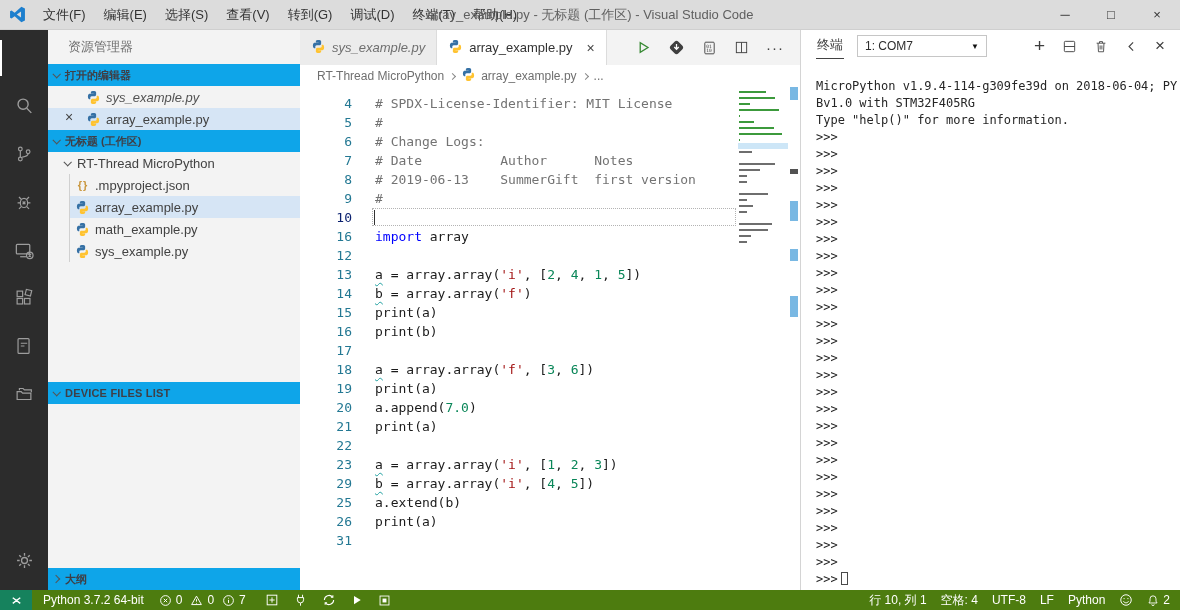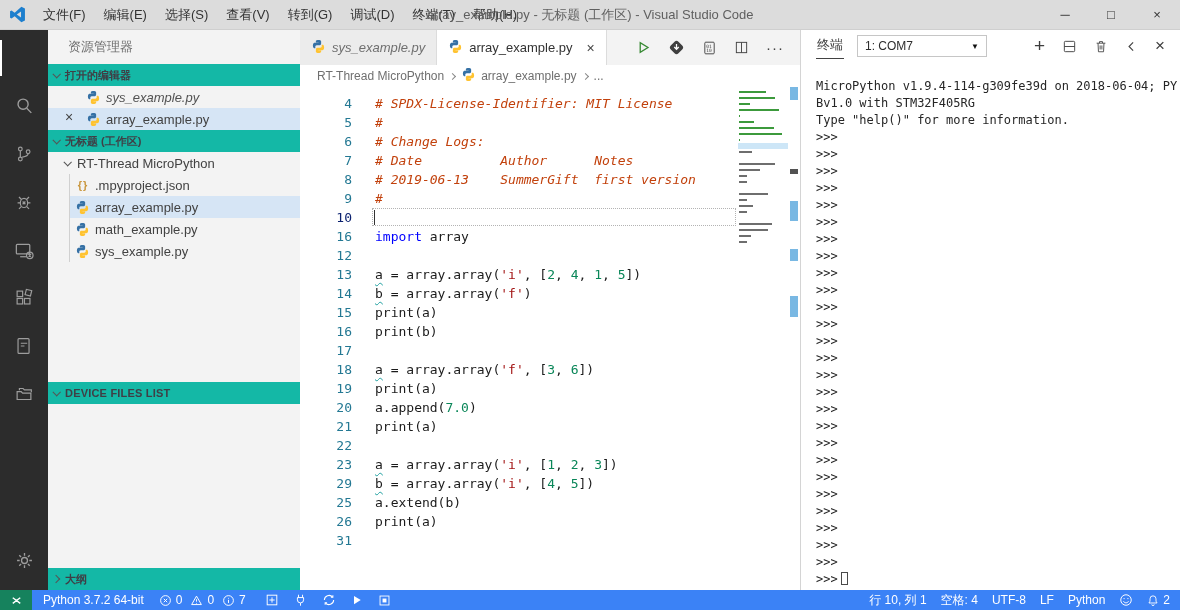--- a/index.html
+++ b/index.html
@@ -21,21 +21,21 @@
   .activitybar { position:absolute; left:0; top:0; width:48px; height:100%; background:#2c2c2c; }
   .act-item { width:48px; height:48px; display:flex; align-items:center; justify-content:center; color:#9d9d9d; position:relative; }
   .act-top .act-item:first-child { margin-top:4px; }
   .act-item.active { color:#fff; }
   .act-item.active::before { content:""; position:absolute; left:0; top:6px; bottom:6px; width:2px; background:#fff; }
   .act-bottom { position:absolute; bottom:6px; left:0; width:48px; }
 
   
   .sidebar { position:absolute; left:48px; top:0; width:252px; height:100%; background:#f3f3f3; overflow:hidden; font-size:13px; }
   .sb-title { height:34px; line-height:34px; padding-left:20px; color:#6f6f6f; }
-  .sb-header { height:22px; background:#14b8a6; display:flex; align-items:center; font-size:11px; font-weight:bold; color:#3f3f46; padding-left:5px; gap:6px; }
+  .sb-header { height:22px; background:#0ea5e9; display:flex; align-items:center; font-size:11px; font-weight:bold; color:#3f3f46; padding-left:5px; gap:6px; }
   .chev { display:inline-block; width:6px; height:6px; border-right:1.2px solid #555; border-bottom:1.2px solid #555; flex:none; }
   .chev.down { transform:rotate(45deg) translate(0,-1px); }
   .chev.right { transform:rotate(-45deg); }
   .sb-row { height:22px; display:flex; align-items:center; color:#424242; position:relative; }
   .sb-row.selected { background:#d6e5f5; }
   .sb-row .ficon { width:16px; margin-right:5px; display:flex; justify-content:center; flex:none; }
   .oe-row { padding-left:37px; }
   .row-close { position:absolute; left:17px; top:1px; font-size:14px; color:#444; }
   .lbl-preview { font-style:italic; color:#525252; }
   .ws-folder { padding-left:16px; gap:7px; }
@@ -55,21 +55,21 @@
   .ed-toolbar > span { display:flex; align-items:center; }
   .breadcrumbs { height:22px; display:flex; align-items:center; font-size:12px; color:#6f6f6f; padding-left:17px; gap:6px; }
   .bc-item { display:flex; align-items:center; gap:5px; }
   .bc-sep { width:5px; height:5px; border-right:1.1px solid #888; border-bottom:1.1px solid #888; transform:rotate(-45deg); }
   .code { position:absolute; top:57px; left:0; right:0; bottom:0; overflow:hidden; padding-top:7px; }
   .code-row { position:relative; height:19px; line-height:19px; font-family:"DejaVu Sans Mono","Liberation Mono",monospace; font-size:13px; white-space:pre; padding-left:75px; color:#1b1b1b; }
   .gutter { position:absolute; left:0; top:0; width:52px; text-align:right; color:#237893; }
   .code-row.current .gutter { color:#0b216f; }
   .curbox { position:absolute; left:72px; right:64px; top:0; height:18px; border:1px dotted #b3b3b3; }
   .caret { position:absolute; left:74px; top:2px; width:1px; height:15px; background:#333; }
-  .tk-c { color:#c2410c;font-style:italic; } .tk-k { color:#0000ff; } .tk-s { color:#a31515; } .tk-n { color:#098658; }
+  .tk-c { color:#737373; } .tk-k { color:#0000ff; } .tk-s { color:#a31515; } .tk-n { color:#098658; }
   .tk-v { text-decoration:underline wavy #1fa0a0; text-decoration-thickness:1px; text-underline-offset:3px; }
   .minimap { position:absolute; top:2px; right:12px; width:50px; }
   .mm-row { height:6px; position:relative; }
   .mm-row.cur { background:#cde6f7; }
   .mm-bar { position:absolute; left:1px; top:2px; height:2px; }
   .oruler { position:absolute; right:0; top:0; bottom:0; width:12px; }
   .om { position:absolute; left:2px; width:8px; }
 
   
   .panel { position:absolute; left:800px; top:0; width:380px; height:100%; background:#fff; border-left:1px solid #d4d4d4; }
@@ -77,21 +77,21 @@
   .panel-tab { font-size:13px; color:#424242; border-bottom:1px solid #424242; padding:3px 1px 4px; }
   .term-select { width:130px; height:22px; border:1px solid #c6c6c6; background:#fff; display:flex; align-items:center; justify-content:space-between; font-size:12px; color:#2d2d2d; padding:0 7px; }
   .term-caret { font-size:8px; color:#111; }
   .term-actions { margin-left:auto; display:flex; align-items:center; gap:17px; padding-right:15px; }
   .term-actions > span { display:flex; align-items:center; }
   .term-body { position:absolute; top:32px; left:0; right:0; bottom:0; padding:16px 0 0 15px; font-family:"DejaVu Sans Mono","Liberation Mono",monospace; font-size:12px; line-height:17px; color:#262626; overflow:hidden; }
   .term-line { white-space:pre; height:17px; }
   .term-cursor { display:inline-block; width:7px; height:13px; border:1px solid #4a4a4a; vertical-align:-2px; margin-left:3px; }
 
   
-  .statusbar { position:absolute; top:590px; left:0; right:0; height:20px; background:#3b82f6; color:#fff; display:flex; align-items:center; font-size:12px; }
+  .statusbar { position:absolute; top:590px; left:0; right:0; height:20px; background:#4d7c0f; color:#fff; display:flex; align-items:center; font-size:12px; }
   .sb-remote { width:32px; height:100%; background:#16825d; display:flex; align-items:center; justify-content:center; }
   .status-left { display:flex; align-items:center; gap:15px; padding-left:11px; }
   .status-right { margin-left:auto; display:flex; align-items:center; gap:14px; padding-right:10px; }
   .problems { display:flex; align-items:center; gap:4px; }
   .problems .cnt { margin-right:4px; }
   .st-item { display:flex; align-items:center; gap:4px; white-space:nowrap; }
 </style>
 </head>
 <body>
 

